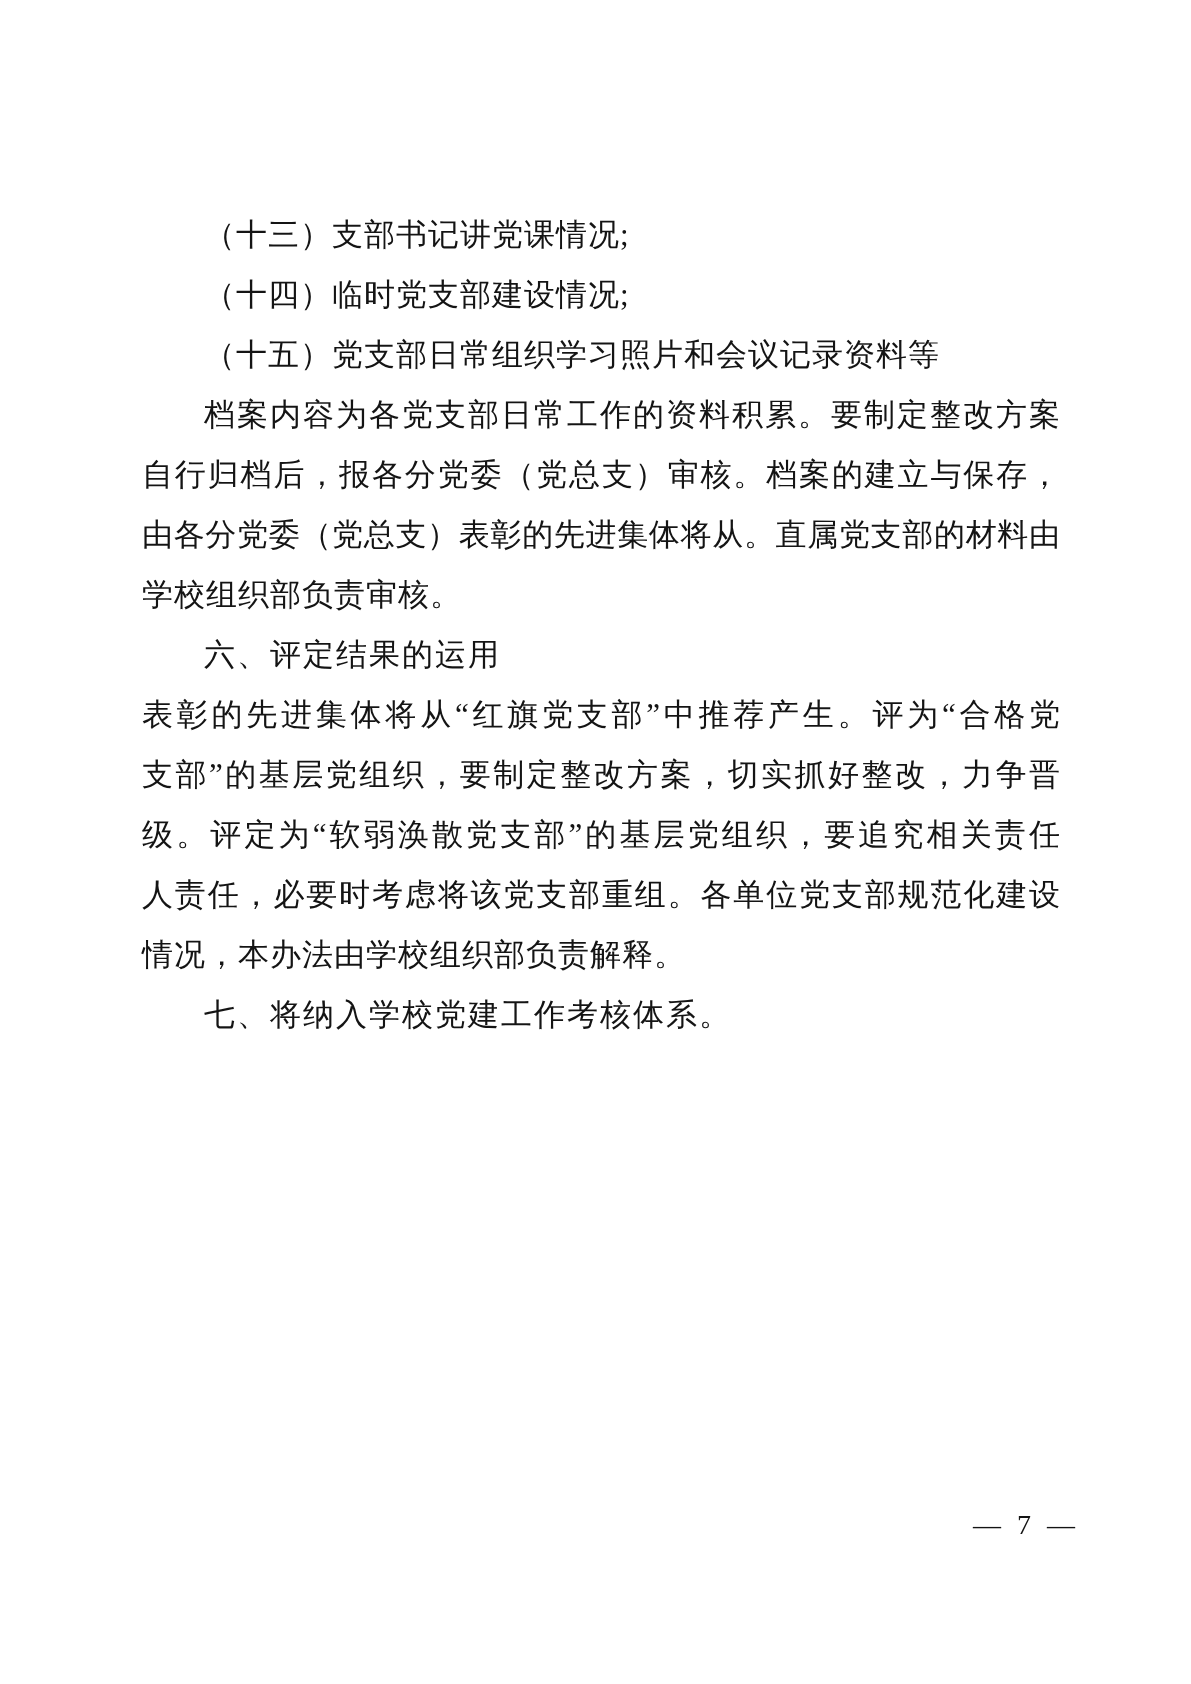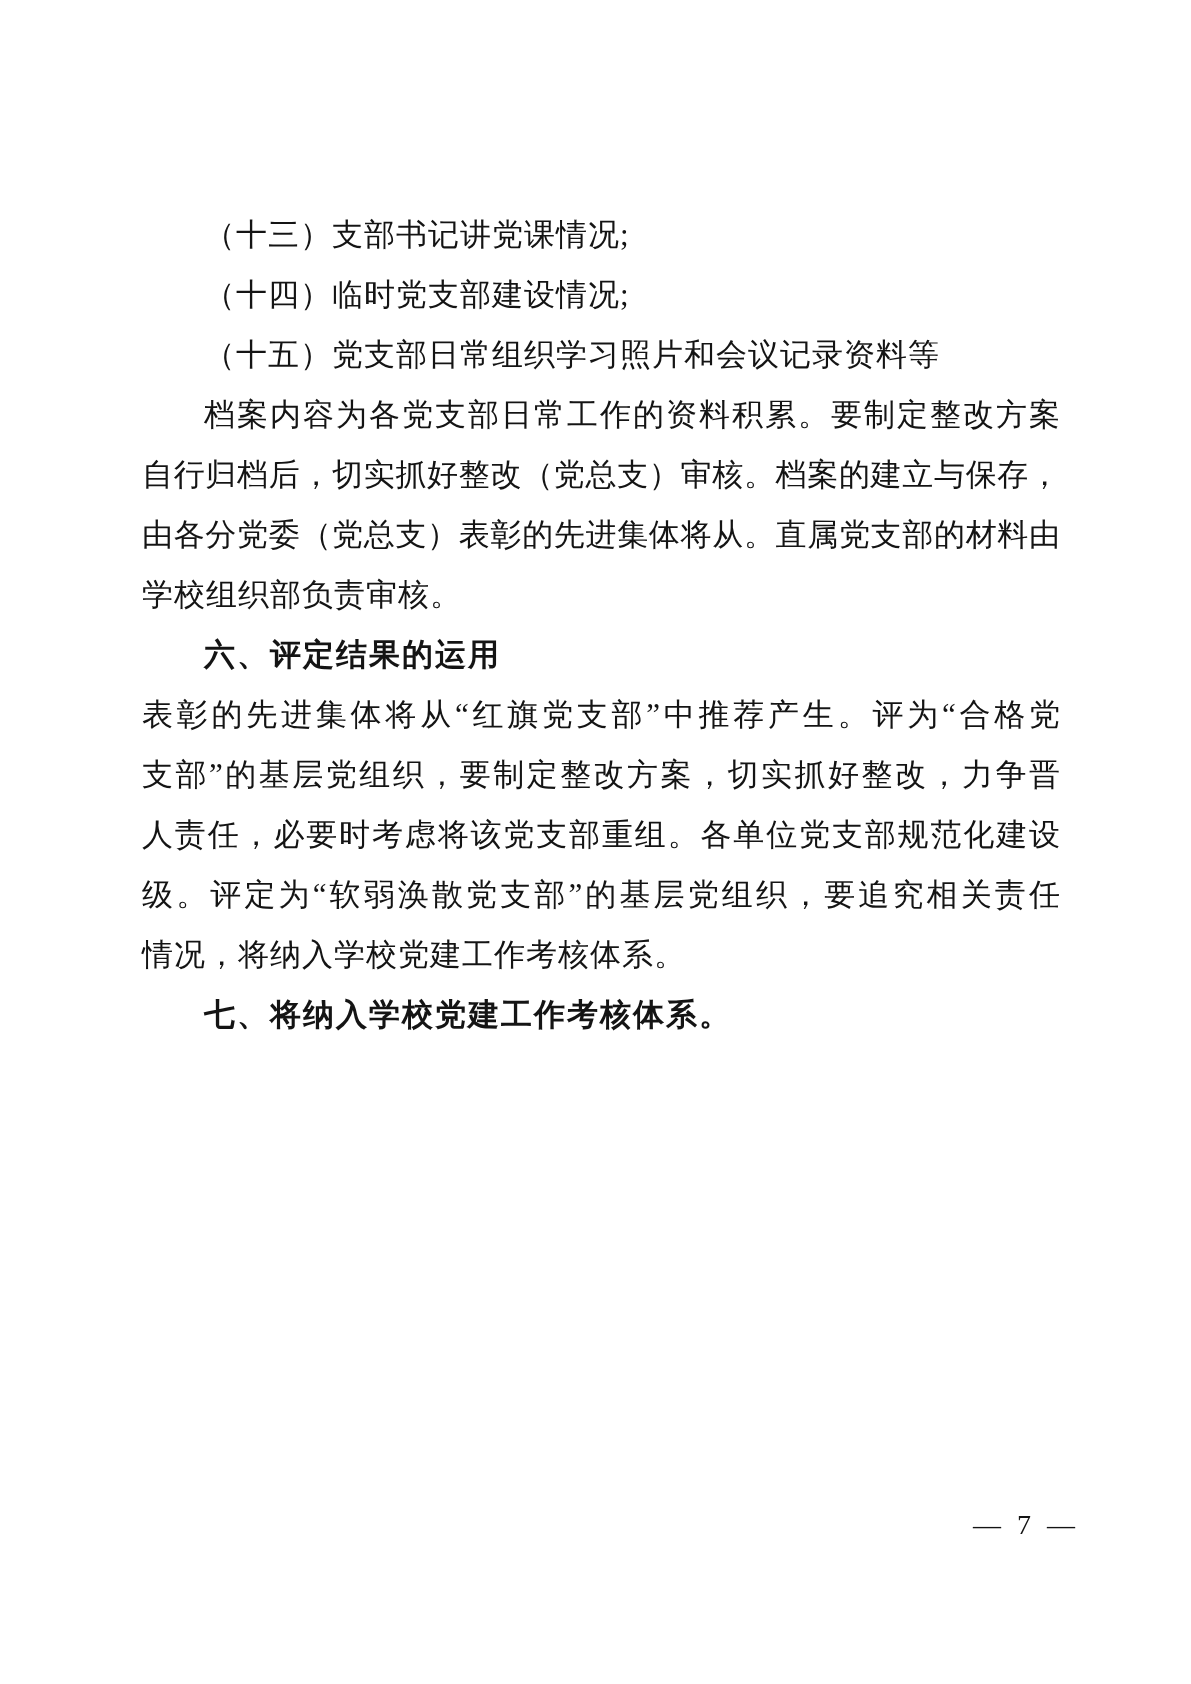--- a/index.html
+++ b/index.html
@@ -34,21 +34,21 @@
     white-space: normal;
     text-align: justify;
     text-align-last: justify;
     letter-spacing: 0;
   }
   .indent {
     text-indent: 62px;
   }
   .heading {
     font-family: "Liberation Sans", "DejaVu Sans", sans-serif;
-    font-weight: 700;
+    font-weight: 400;
     letter-spacing: 2px;
   }
   .attachments {
     margin-top: 70px;
   }
   .attach-first {
     padding-left: 62px;
   }
   .attach-rest {
     padding-left: 167px;
@@ -74,30 +74,30 @@
 <body>
 
 <div class="page">
   <div class="content">
 
     <div class="line indent">（十三）支部书记讲党课情况;</div>
     <div class="line indent">（十四）临时党支部建设情况;</div>
     <div class="line indent">（十五）党支部日常组织学习照片和会议记录资料等</div>
 
     <div class="line full indent">档案内容为各党支部日常工作的资料积累。要制定整改方案</div>
-    <div class="line full">自行归档后，切实抓好整改（党总支）审核。档案的建立与保存，</div>
+    <div class="line full">自行归档后，报各分党委（党总支）审核。档案的建立与保存，</div>
     <div class="line full">由各分党委（党总支）表彰的先进集体将从。直属党支部的材料由</div>
     <div class="line">学校组织部负责审核。</div>
 
     <div class="line heading indent">六、评定结果的运用</div>
     <div class="line full">表彰的先进集体将从“红旗党支部”中推荐产生。评为“合格党</div>
     <div class="line full">支部”的基层党组织，要制定整改方案，切实抓好整改，力争晋</div>
+    <div class="line full">级。评定为“软弱涣散党支部”的基层党组织，要追究相关责任</div>
     <div class="line full">人责任，必要时考虑将该党支部重组。各单位党支部规范化建设</div>
-    <div class="line full">级。评定为“软弱涣散党支部”的基层党组织，要追究相关责任</div>
-    <div class="line">情况，将纳入学校党建工作考核体系。</div>
+    <div class="line">情况，本办法由学校组织部负责解释。</div>
 
     <div class="line heading indent">七、将纳入学校党建工作考核体系。</div>
 
 
   </div>
 
   <div class="page-footer">
     <span class="dash">—</span><span>7</span><span class="dash">—</span>
   </div>
 </div>

